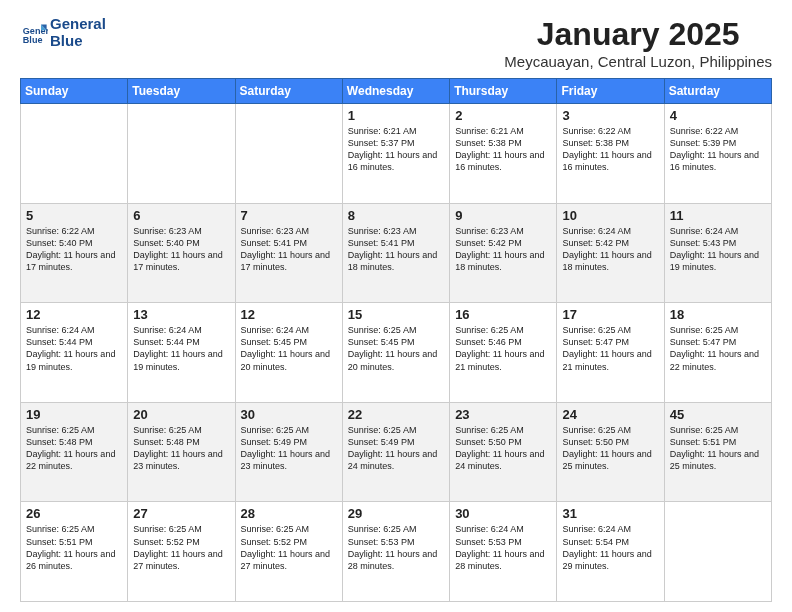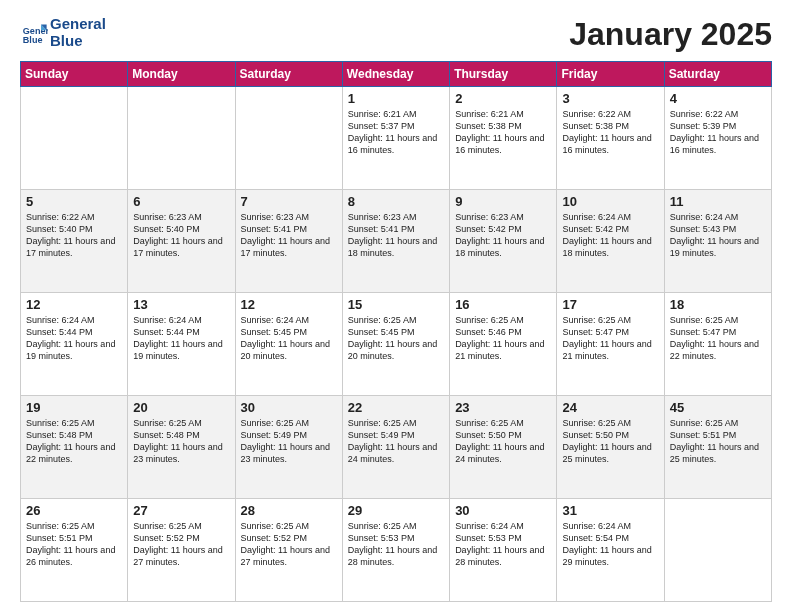--- a/index.html
+++ b/index.html
@@ -79,21 +79,21 @@
       font-size: 9px;
       line-height: 1.35;
       color: #222;
     }
     .empty-cell {
       background: #f8f8f8;
     }
     tr:nth-child(odd) td { background: #fff; }
     tr:nth-child(even) td { background: #f2f2f2; }
     
-    tr:first-child th { background: #be185d; }
+    tr:first-child th { background: #3b82f6; }
   </style>
 </head>
 <body>
 
 <div class="page">
   <div class="header">
     <div class="logo">
       <svg class="logo-icon" viewBox="0 0 40 40">
         <rect x="2" y="2" width="36" height="36" rx="4" fill="#fff"></rect>
         <text x="4" y="22" font-size="13" font-weight="bold" fill="#1a4a8a" font-family="Arial">General</text>
@@ -101,28 +101,29 @@
         <polygon points="30,8 38,16 30,16" fill="#4a9fd4"></polygon>
         <polygon points="30,8 38,8 38,16" fill="#2962a8"></polygon>
       </svg>
       <div>
         <div style="font-size:15px;font-weight:bold;color:#1a4a8a;line-height:1.1;">General</div>
         <div style="font-size:15px;font-weight:bold;color:#1a4a8a;line-height:1.1;">Blue</div>
       </div>
     </div>
     <div class="title-area">
       <div class="month-title">January 2025</div>
+      <div class="location-title">Meycauayan, Central Luzon, Philippines</div>
     </div>
   </div>
 
   <table class="calendar">
     <thead>
       <tr>
       <th>Sunday</th>
-          <th>Monday</th>
+          <th>Tuesday</th>
           <th>Saturday</th>
           <th>Wednesday</th>
           <th>Thursday</th>
           <th>Friday</th>
           <th>Saturday</th>
         </tr>
     </thead>
     <tbody id="calendar-body">
     <tr>
           <td class="empty-cell"></td>

